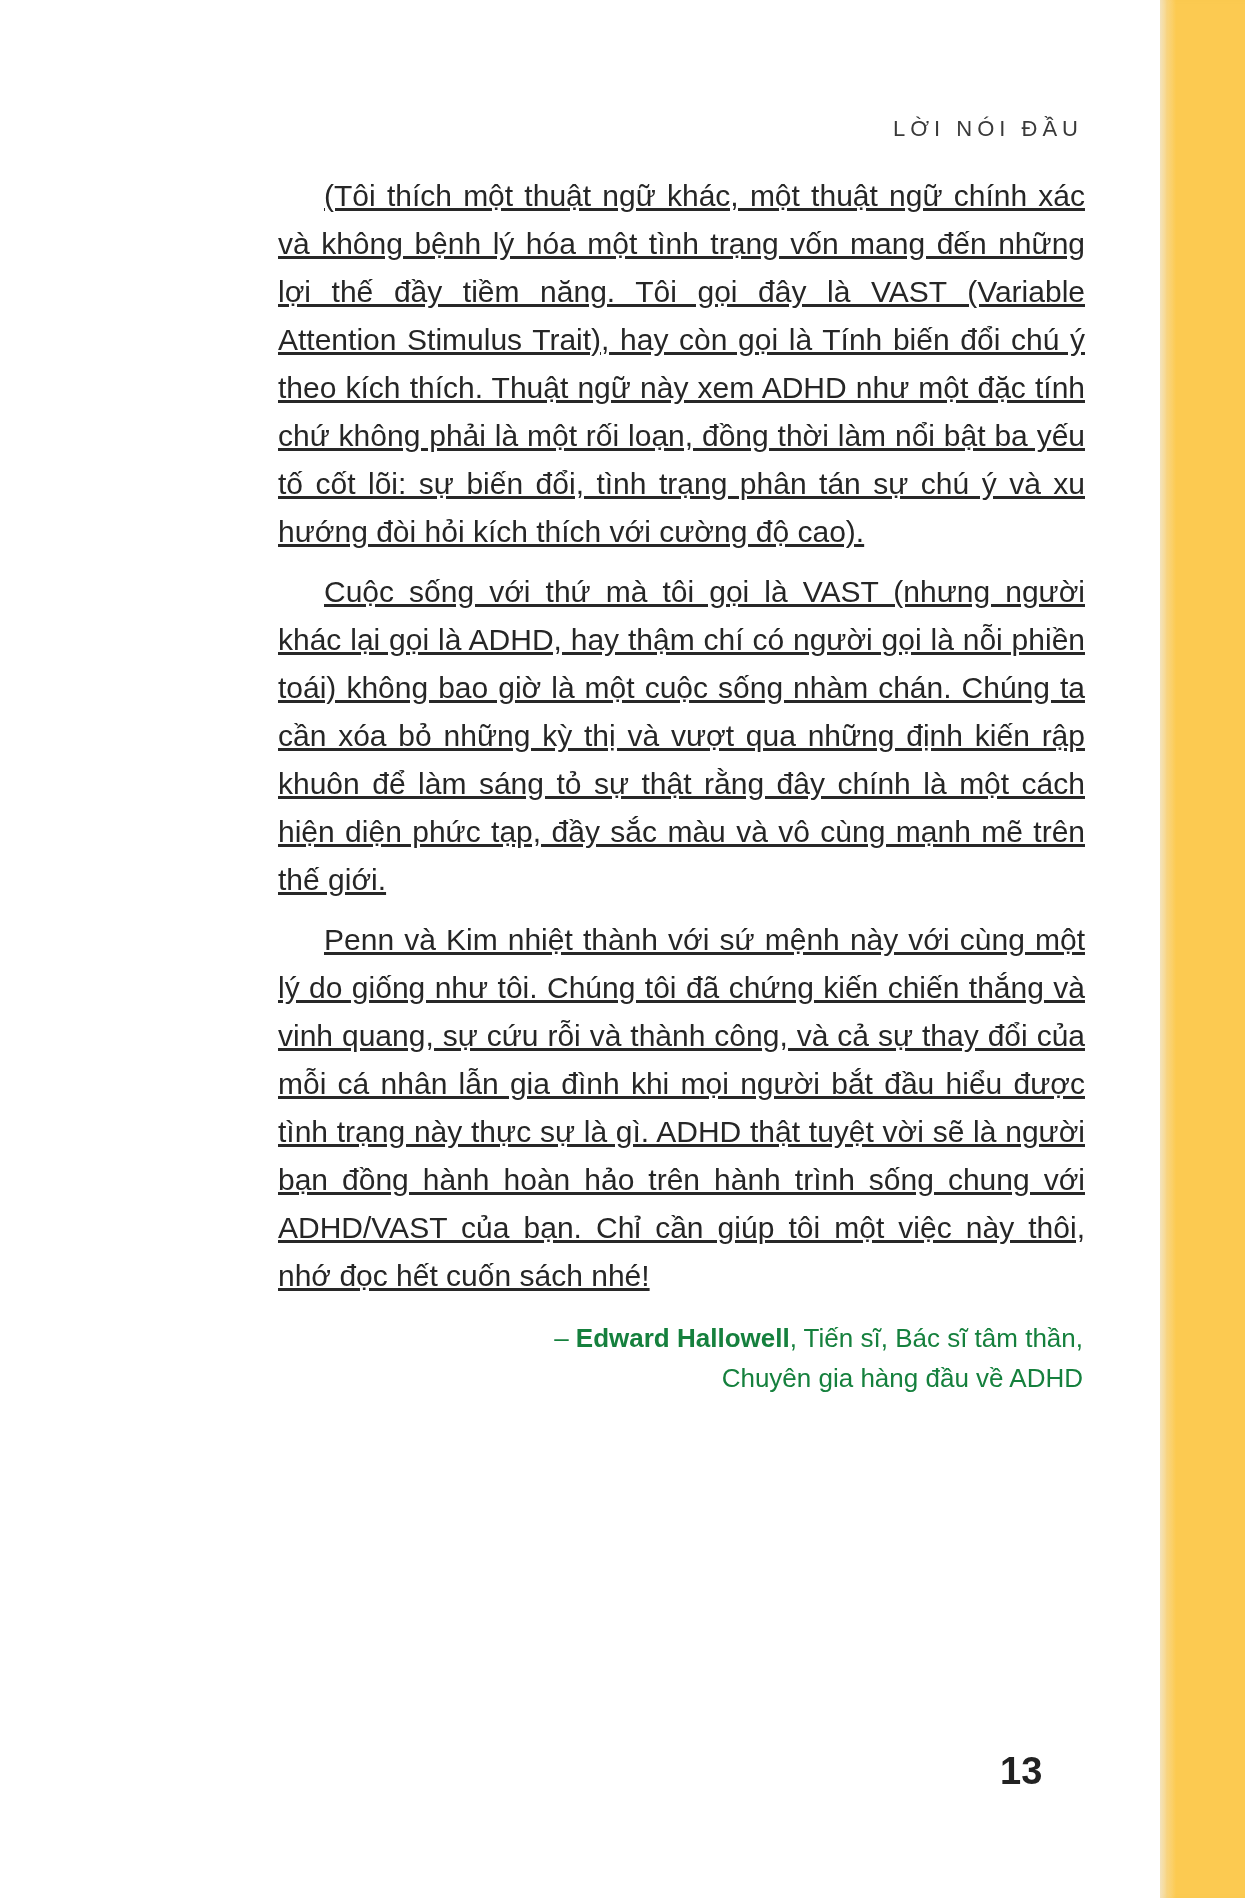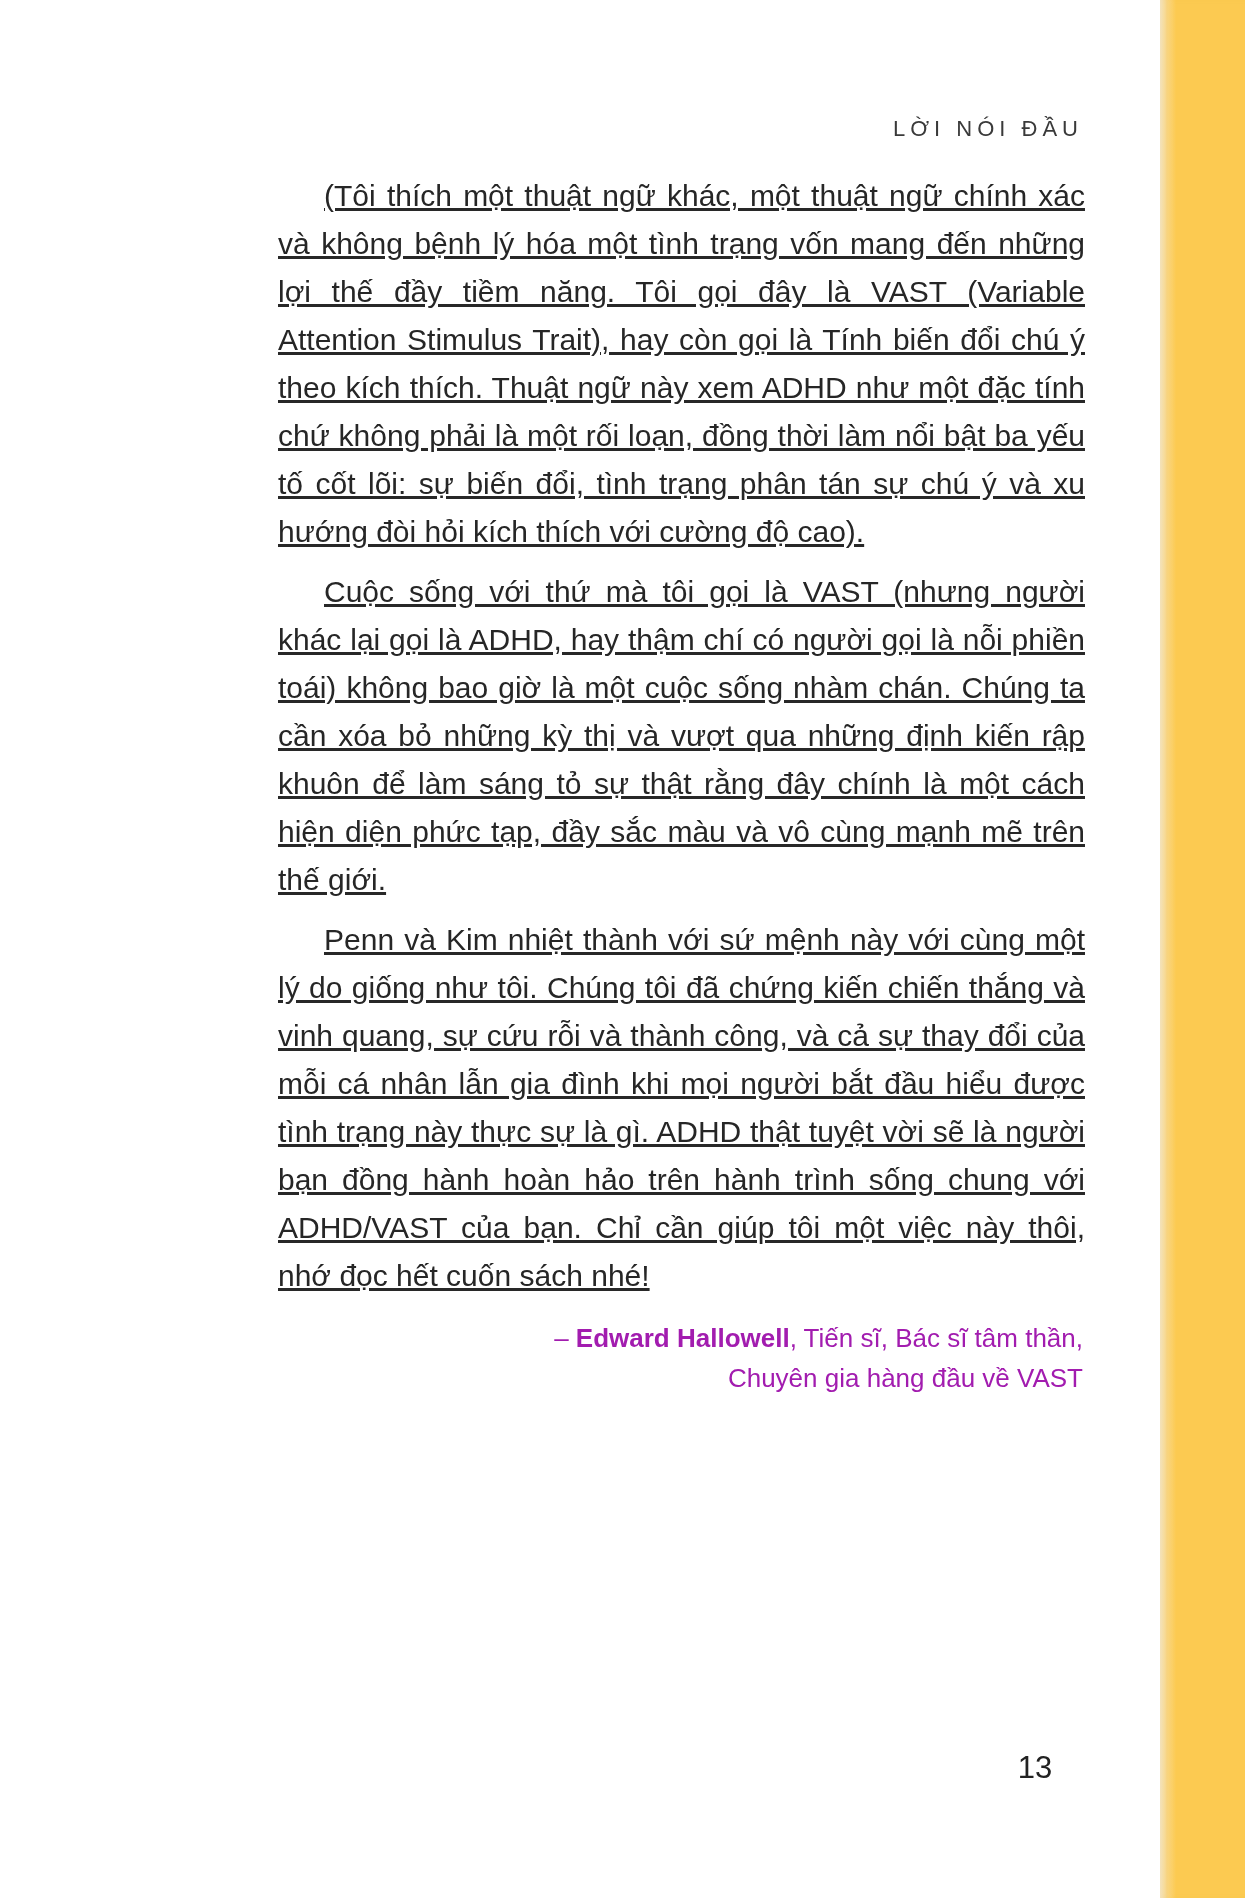--- a/index.html
+++ b/index.html
@@ -45,34 +45,34 @@
     line-height:48px;
     text-align:justify;
     text-indent:46px;
     color:#262626;
   }
   .attribution{
     margin-top:18px;
     text-align:right;
     font-size:26px;
     line-height:40px;
-    color:#a21caf;
+    color:#15803d;
     padding-right:2px;
   }
   .attribution .author-name{
     font-weight:700;
   }
   .page-number{
     position:absolute;
     top:1750px;
     left:1000px;
     width:70px;
-    text-align:center;
-    font-size:31px;
-    font-weight:400;
+    text-align:left;
+    font-size:38px;
+    font-weight:700;
     color:#222222;
   }
 </style>
 </head>
 <body>
 
 <div class="page">
 
   <div class="accent-stripe"></div>
 
@@ -81,20 +81,20 @@
     <div class="chapter-header">LỜI NÓI ĐẦU</div>
 
     <div class="body-text">
       <p>(Tôi thích một thuật ngữ khác, một thuật ngữ chính xác và không bệnh lý hóa một tình trạng vốn mang đến những lợi thế đầy tiềm năng. Tôi gọi đây là VAST (Variable Attention Stimulus Trait), hay còn gọi là Tính biến đổi chú ý theo kích thích. Thuật ngữ này xem ADHD như một đặc tính chứ không phải là một rối loạn, đồng thời làm nổi bật ba yếu tố cốt lõi: sự biến đổi, tình trạng phân tán sự chú ý và xu hướng đòi hỏi kích thích với cường độ cao).</p>
       <p>Cuộc sống với thứ mà tôi gọi là VAST (nhưng người khác lại gọi là ADHD, hay thậm chí có người gọi là nỗi phiền toái) không bao giờ là một cuộc sống nhàm chán. Chúng ta cần xóa bỏ những kỳ thị và vượt qua những định kiến rập khuôn để làm sáng tỏ sự thật rằng đây chính là một cách hiện diện phức tạp, đầy sắc màu và vô cùng mạnh mẽ trên thế giới.</p>
       <p>Penn và Kim nhiệt thành với sứ mệnh này với cùng một lý do giống như tôi. Chúng tôi đã chứng kiến chiến thắng và vinh quang, sự cứu rỗi và thành công, và cả sự thay đổi của mỗi cá nhân lẫn gia đình khi mọi người bắt đầu hiểu được tình trạng này thực sự là gì. ADHD thật tuyệt vời sẽ là người bạn đồng hành hoàn hảo trên hành trình sống chung với ADHD/VAST của bạn. Chỉ cần giúp tôi một việc này thôi, nhớ đọc hết cuốn sách nhé!</p>
     </div>
 
     <div class="attribution">
       <div><span>– </span><span class="author-name">Edward Hallowell</span><span>, Tiến sĩ, Bác sĩ tâm thần,</span></div>
-      <div>Chuyên gia hàng đầu về VAST</div>
+      <div>Chuyên gia hàng đầu về ADHD</div>
     </div>
 
   </div>
 
   <div class="page-number">13</div>
 
 </div>
 
 </body></html>

